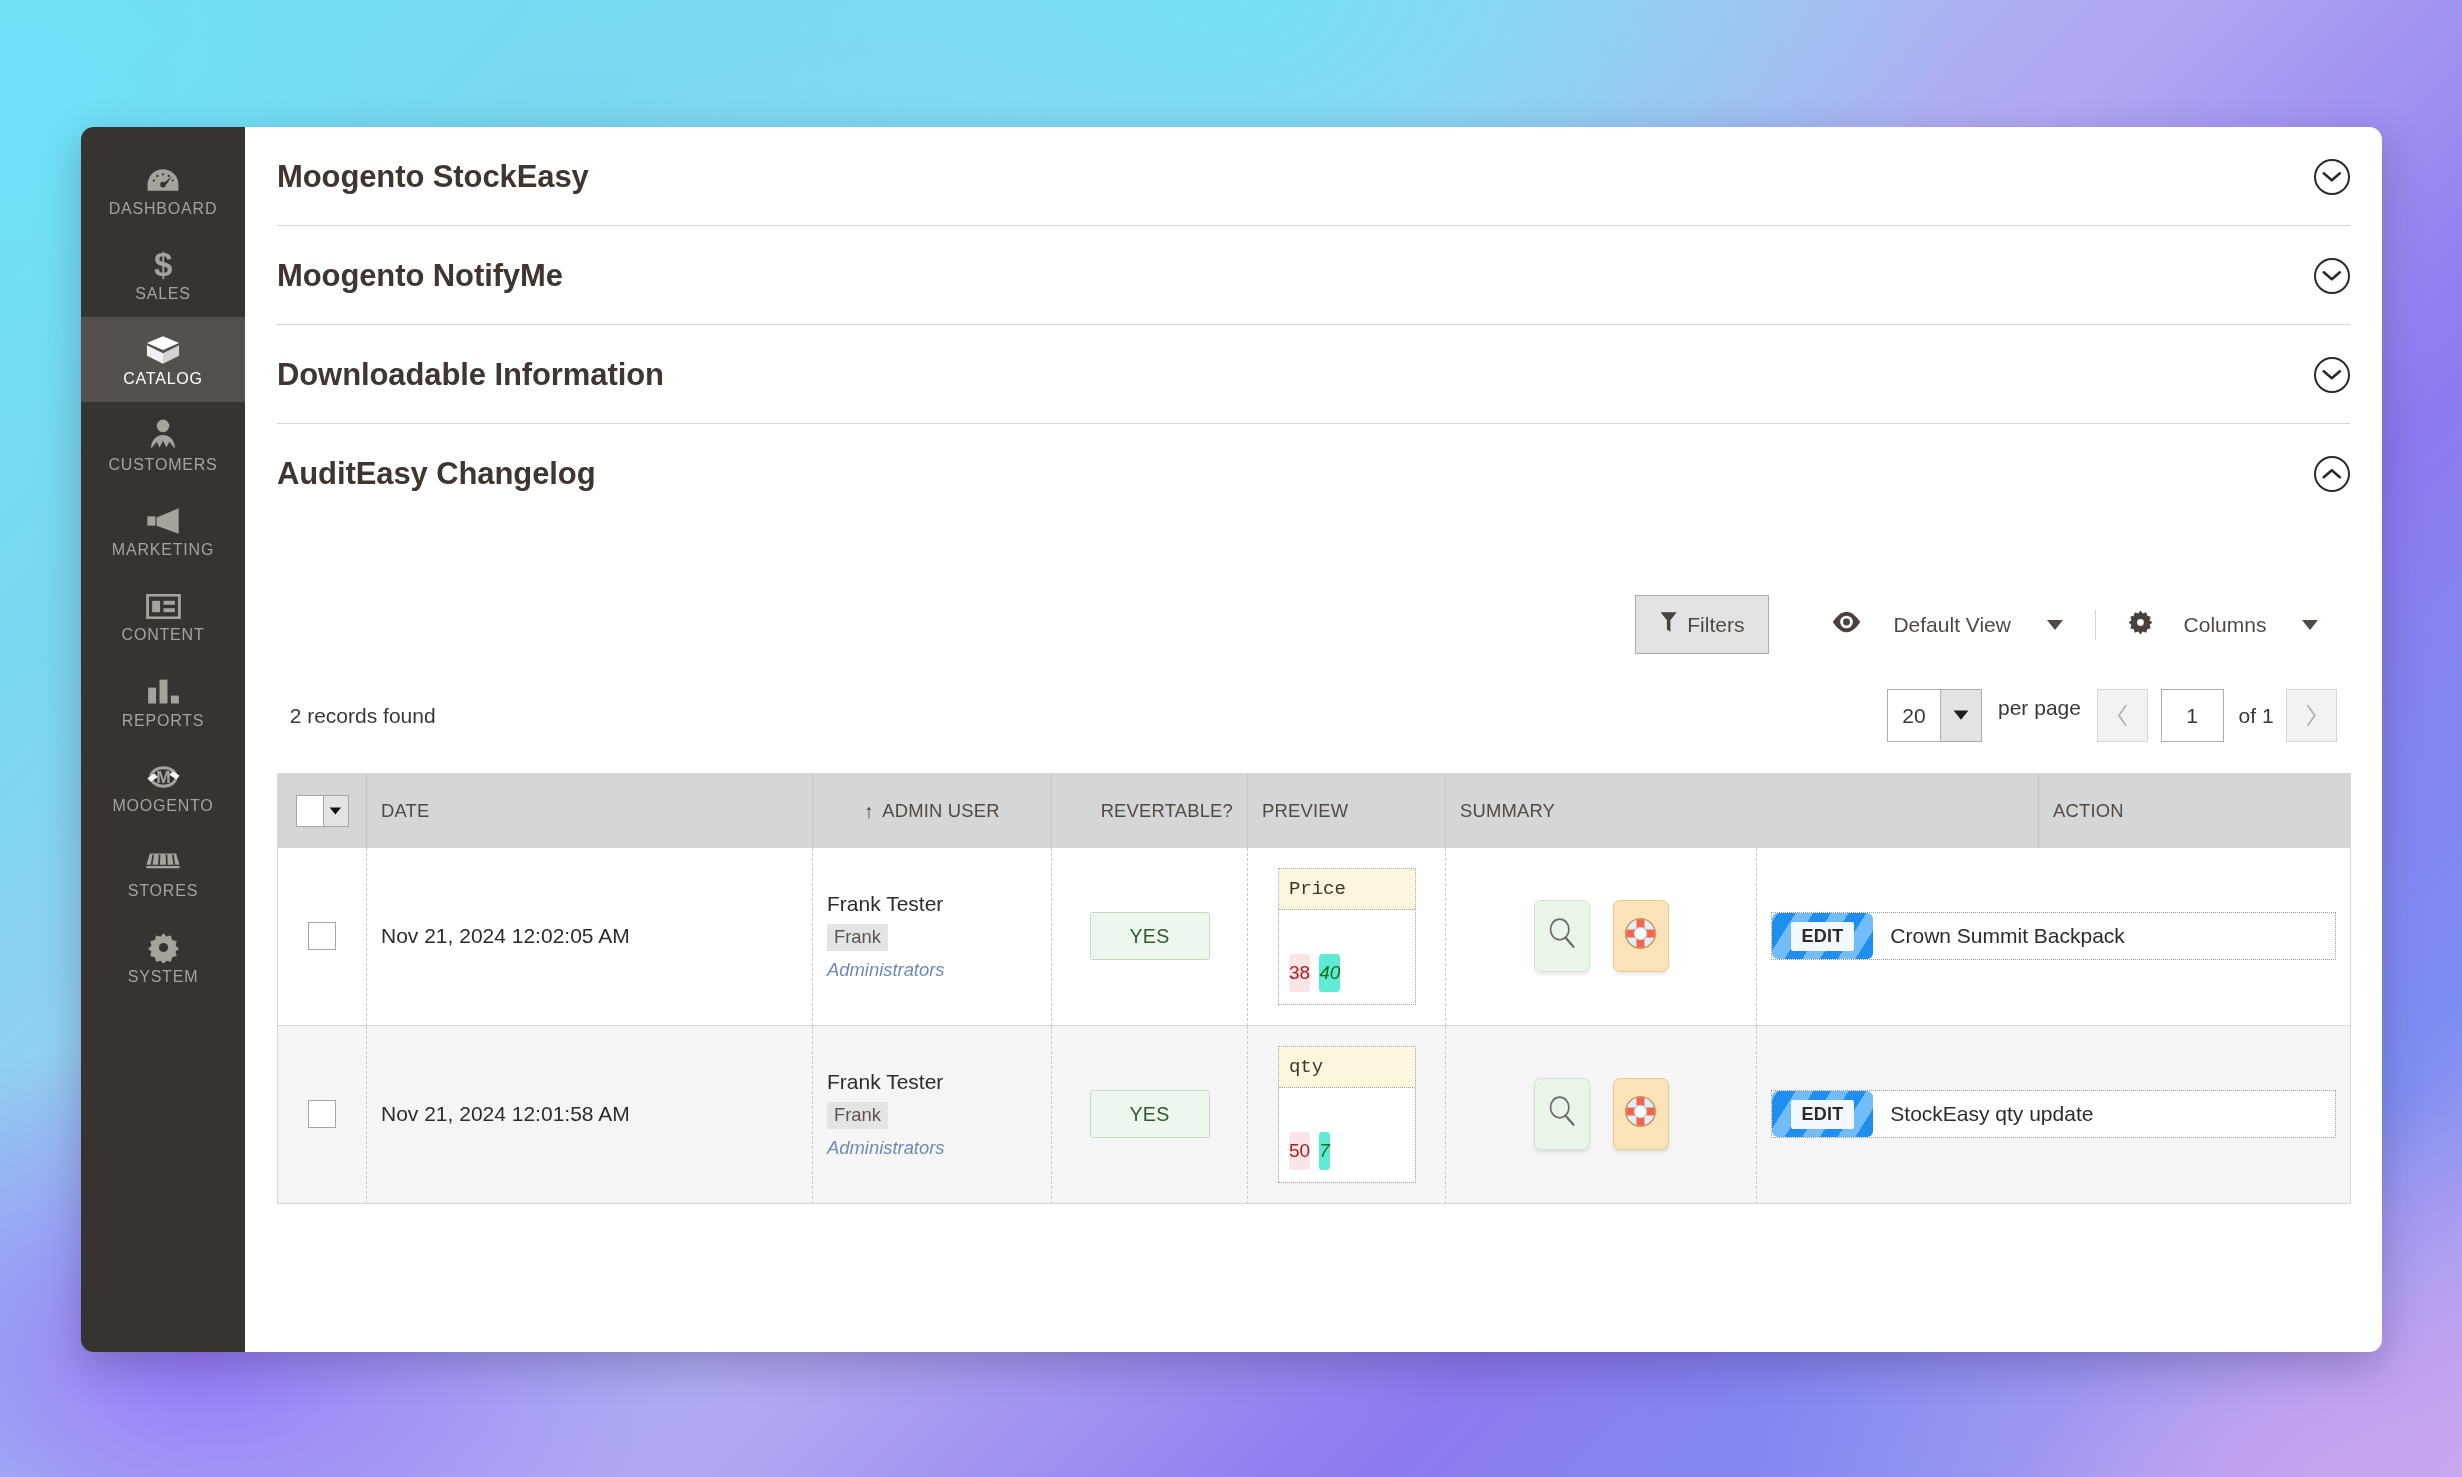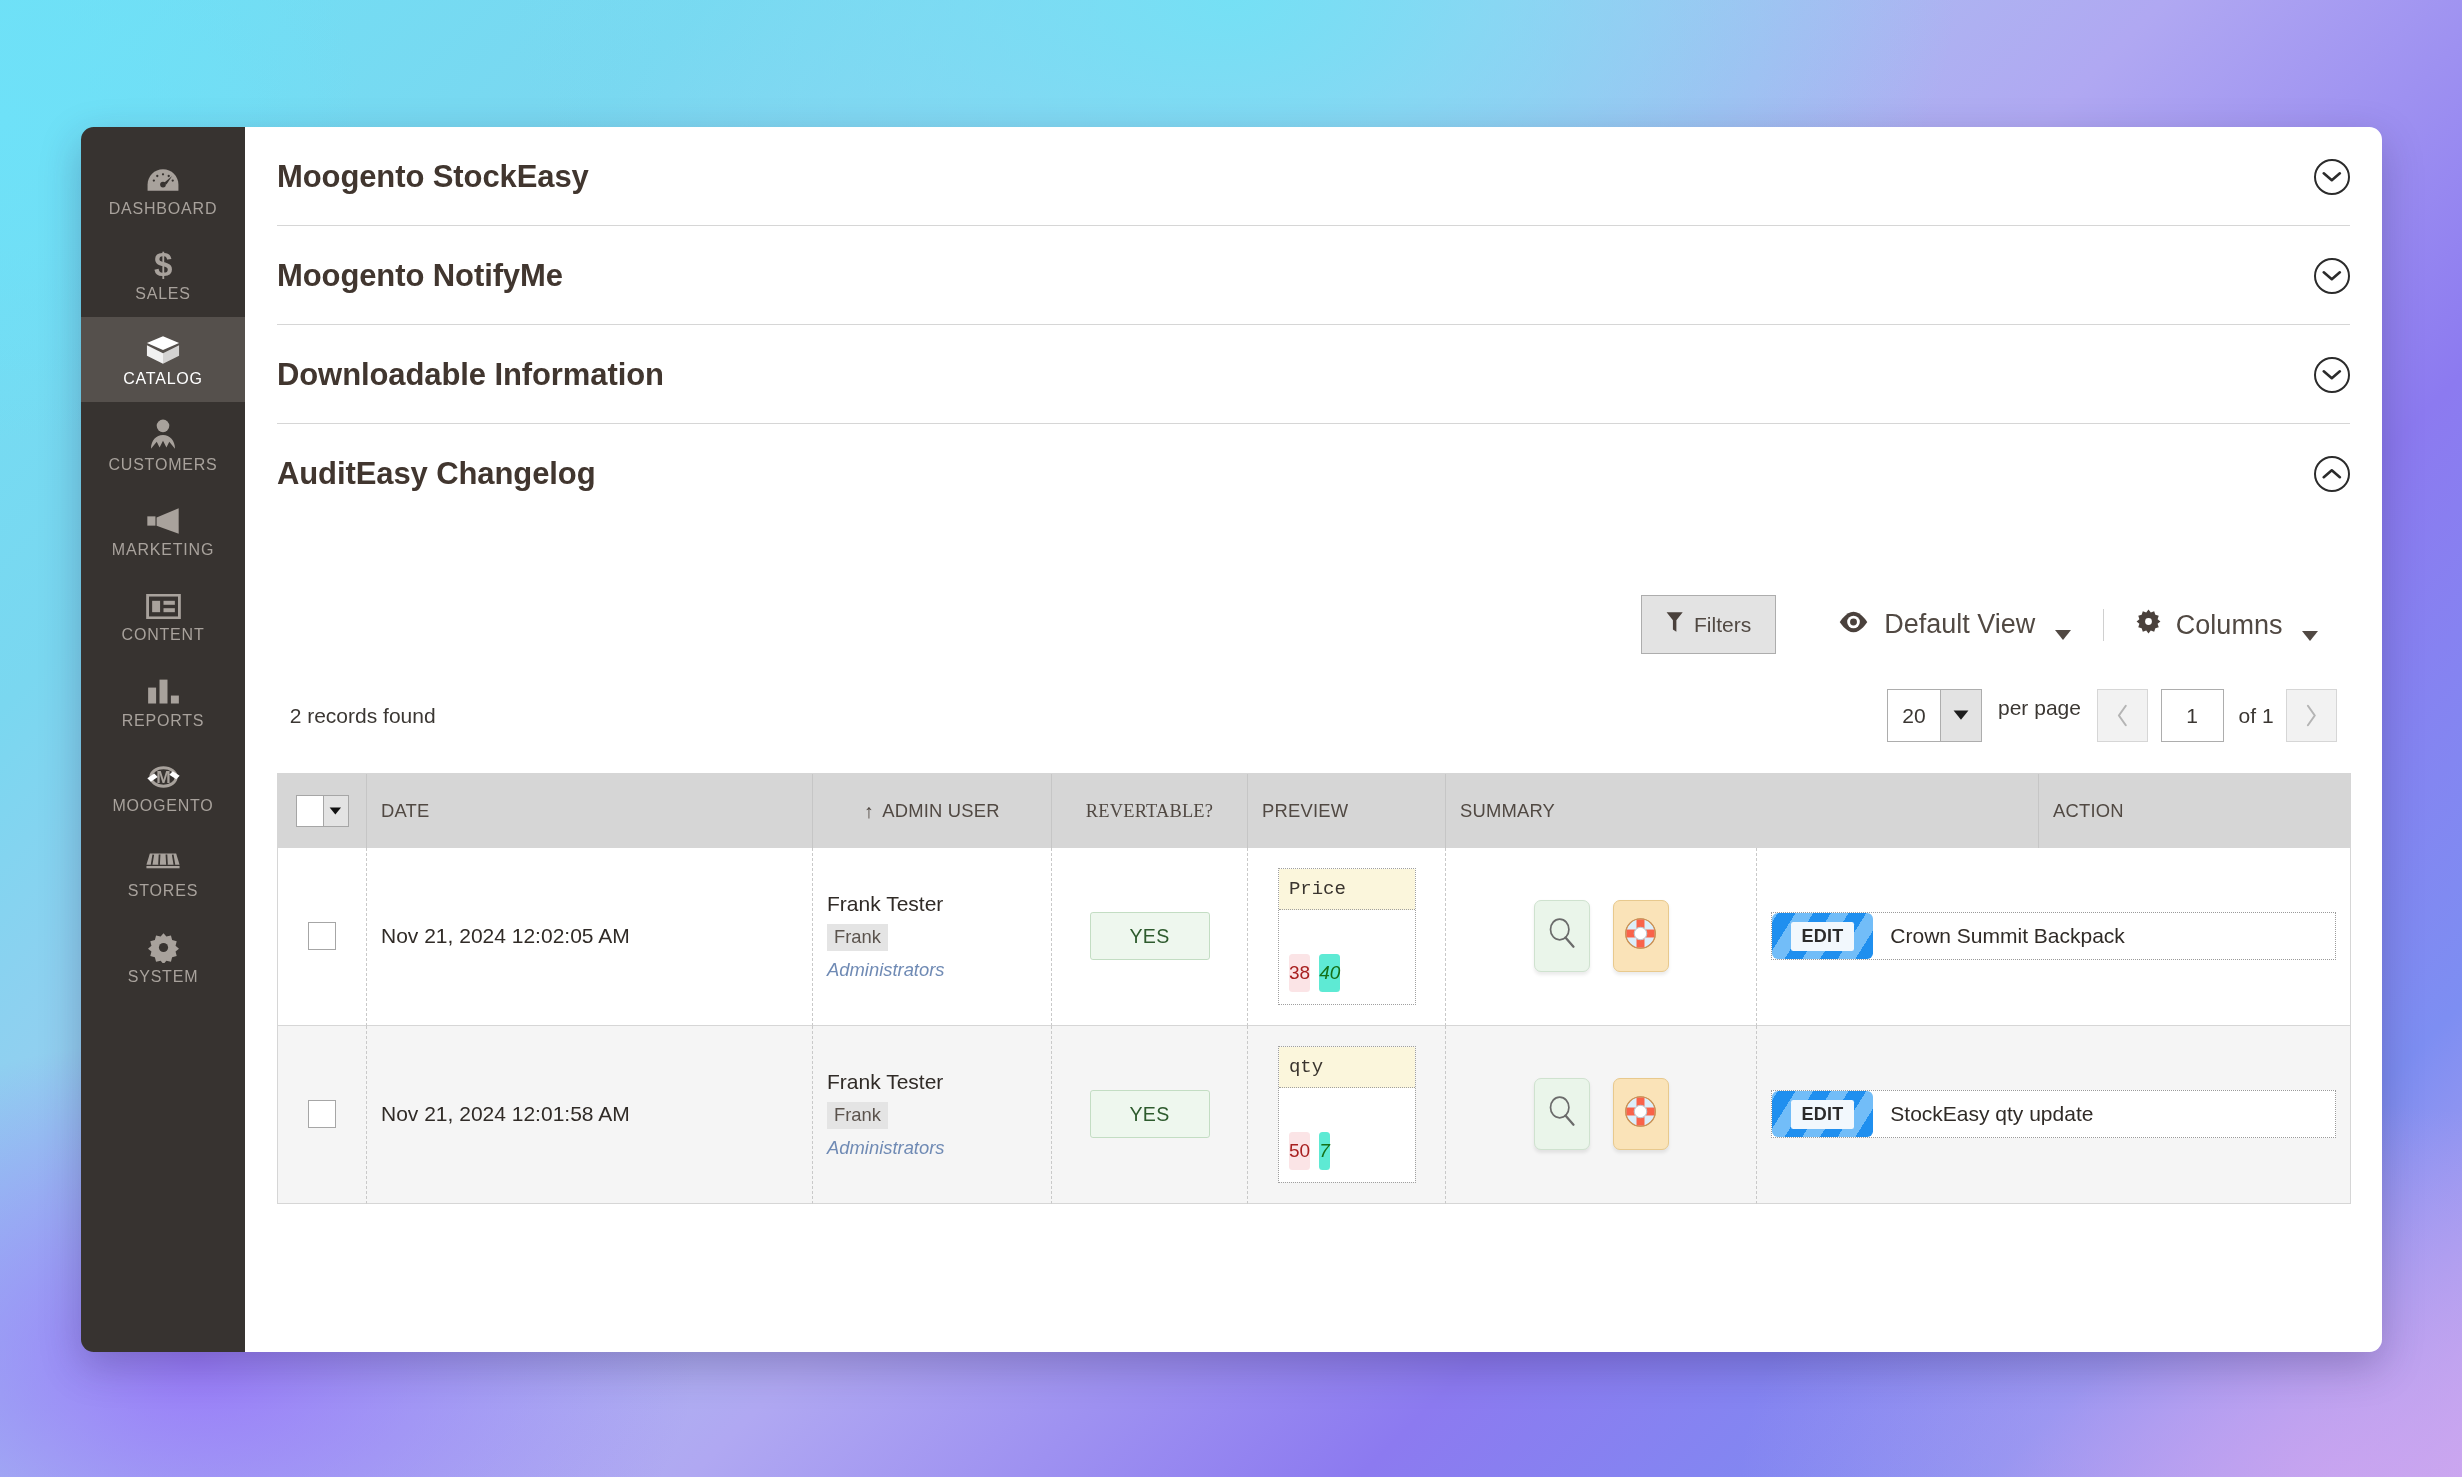--- a/index.html
+++ b/index.html
@@ -104,23 +104,23 @@
     display: flex; align-items: center; gap: 10.4px;
     background: #e3e3e3;
     border: 1.2px solid #adadad;
     padding: 15px 24px;
     font-size: 21px;
     color: #514943;
     cursor: pointer;
     margin-right: 30px;
   }
   .tool-group {
-    display: flex; align-items: flex-end; gap: 15px;
+    display: flex; align-items: center; gap: 31px;
     padding: 0 32px;
-    font-size: 27px;
+    font-size: 21px;
     color: #514943;
     cursor: pointer;
   }
   .tool-group.bordered { border-left: 1.2px solid #d0d0d0; }
   .caret-down {
     width: 0; height: 0;
     border-left: 8px solid transparent;
     border-right: 8px solid transparent;
     border-top: 10.4px solid #514943;
     margin-left: 4.6px;
@@ -549,21 +549,21 @@
             </div>
           </div>
         </div>
         <div class="gh c-date">
           <span>DATE</span>
         </div>
         <div class="gh c-user" style="flex-direction:row;align-items:center;">
           <span class="sort-arrow">↑</span>
           <span>ADMIN USER</span>
         </div>
-        <div class="gh c-rev" style="justify-content:center;font-family:Liberation Serif, serif;">
+        <div class="gh c-rev" style="justify-content:flex-end;">
           <span>REVERTABLE?</span>
         </div>
         <div class="gh c-prev" style="justify-content:flex-start;">
           <span>PREVIEW</span>
         </div>
         <div class="gh c-summ">
           <span>SUMMARY</span>
         </div>
         <div class="gh c-act" style="justify-content:flex-start;">
           <span>ACTION</span>

